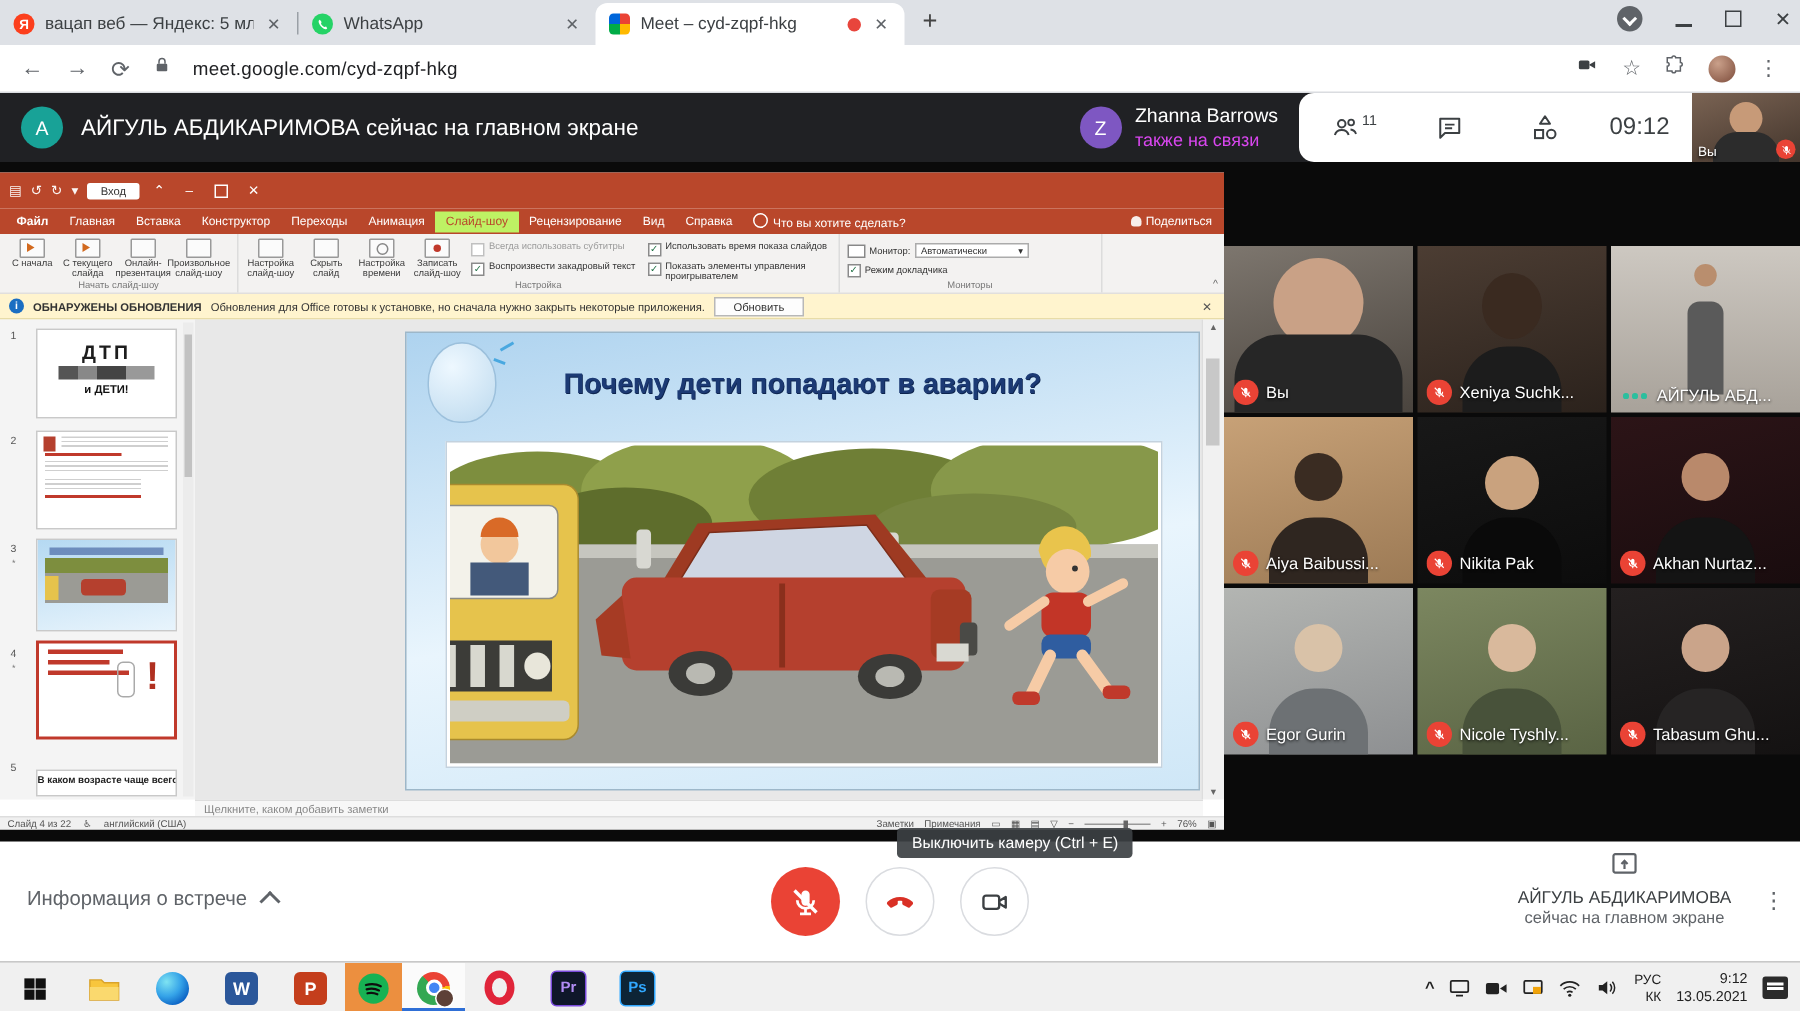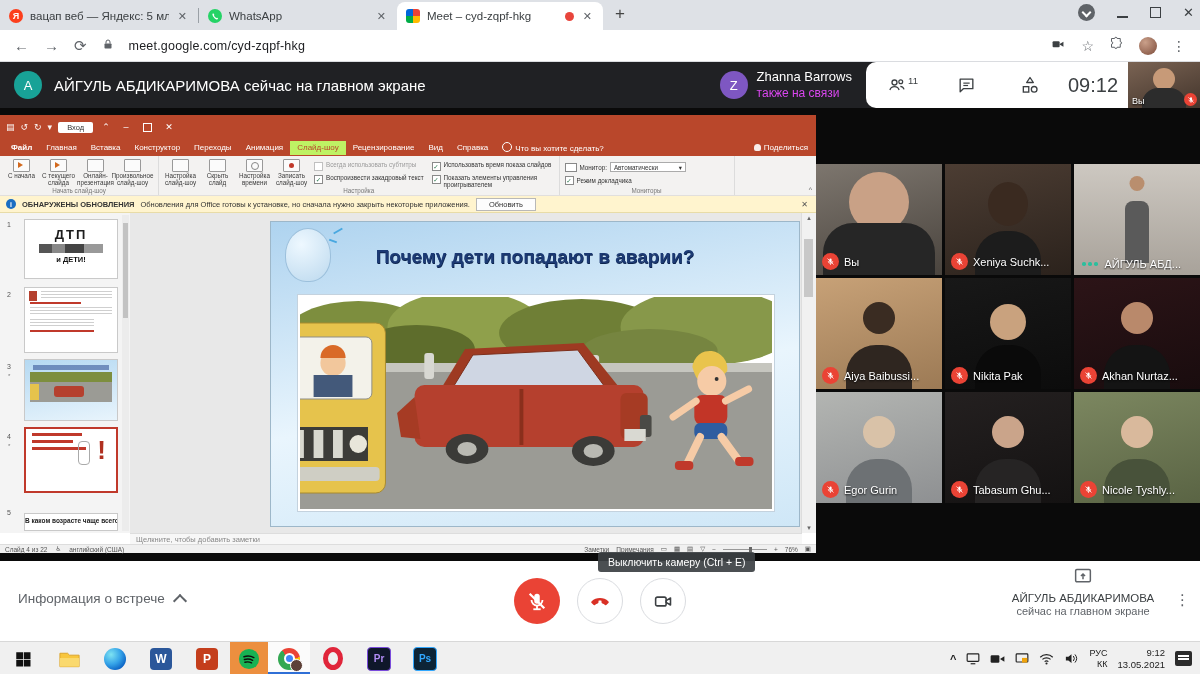--- a/index.html
+++ b/index.html
@@ -38,21 +38,21 @@
   
   #meethdr{position:absolute;top:62px;left:0;right:0;height:46px;background:#202124;display:flex;align-items:center}
   .hava{width:28px;height:28px;border-radius:50%;display:flex;align-items:center;justify-content:center;color:#fff;font-size:13px;flex:none}
   #hdr-title{font-size:15px;color:#fff;margin-left:12px;white-space:nowrap}
   #cohost{margin-left:auto;display:flex;align-items:center;gap:9px;padding-right:14px}
   #cohost .nm{font-size:13px;color:#fff;line-height:1.25}
   #cohost .st{font-size:12px;color:#d946ef;line-height:1.25}
   #hdrpanel{height:46px;background:#fff;border-radius:10px 0 0 10px;display:flex;align-items:center;gap:0;padding:0 4px}
   .hpitem{width:64px;display:flex;align-items:center;justify-content:center;position:relative}
   .hpcount{font-size:9.5px;color:#3c4043;position:relative;top:-5px;left:1px}
-  #hdrclock{font-size:20px;color:#3c4043;width:62px;text-align:center}
+  #hdrclock{font-size:16px;color:#3c4043;width:62px;text-align:center}
   #selfthumb{width:72px;height:46px;position:relative;background:linear-gradient(160deg,#7a6353,#43352c);overflow:hidden;flex:none}
   #selfthumb .head{position:absolute;left:50%;top:6px;transform:translateX(-50%);width:22px;height:22px;border-radius:50%;background:#c79a78}
   #selfthumb .torso{position:absolute;left:50%;bottom:0;transform:translateX(-50%);width:44px;height:20px;border-radius:16px 16px 0 0;background:#2c2c2c}
   #selfthumb .lbl{position:absolute;left:4px;bottom:2px;font-size:9px;color:#fff;text-shadow:0 1px 2px #000}
   .micbadge-xs{position:absolute;right:3px;bottom:2px;width:13px;height:13px;border-radius:50%;background:#ea4335;display:flex;align-items:center;justify-content:center}
 
   
   #main{position:absolute;top:108px;left:0;width:1200px;height:453px;background:#0a0a0a}
 
   
@@ -544,21 +544,21 @@
         </div>
       </div>
     </div>
     <div id="ppt-vscroll">
       <span class="ar" style="top:1px">▴</span>
         <div class="th"></div>
         <span class="ar" style="bottom:1px">▾</span>
     </div>
 
     <div id="ppt-notes">
-      <span>Щелкните, чтобы добавить заметки</span>
+      <span>Щелкните, каком добавить заметки</span>
     </div>
 
     <div id="ppt-status">
       <span>Слайд 4 из 22</span>
       <span>♿</span>
       <span>английский (США)</span>
       <div class="right">
         <span>Заметки</span>
         <span>Примечания</span>
         <span>▭</span>
@@ -670,50 +670,50 @@
             <svg width="9" height="9" viewBox="0 0 24 24">
               <rect x="9" y="4" width="6" height="11" rx="3" fill="#fff"></rect>
               <path d="M6 11a6 6 0 0 0 12 0" fill="none" stroke="#fff" stroke-width="2"></path>
               <line x1="12" y1="17" x2="12" y2="21" stroke="#fff" stroke-width="2"></line>
               <line x1="4" y1="4" x2="20" y2="20" stroke="#fff" stroke-width="2"></line>
             </svg>
           </span>
           <span>Egor Gurin</span>
         </div>
     </div>
+    <div class="tile t9">
+      <div class="head"></div>
+        <div class="torso"></div>
+      <div class="namerow">
+          <span class="micbadge">
+            <svg width="9" height="9" viewBox="0 0 24 24">
+              <rect x="9" y="4" width="6" height="11" rx="3" fill="#fff"></rect>
+              <path d="M6 11a6 6 0 0 0 12 0" fill="none" stroke="#fff" stroke-width="2"></path>
+              <line x1="12" y1="17" x2="12" y2="21" stroke="#fff" stroke-width="2"></line>
+              <line x1="4" y1="4" x2="20" y2="20" stroke="#fff" stroke-width="2"></line>
+            </svg>
+          </span>
+          <span>Nicole Tyshly...</span>
+        </div>
+    </div>
     <div class="tile t8">
       <div class="head"></div>
         <div class="torso"></div>
       <div class="namerow">
           <span class="micbadge">
             <svg width="9" height="9" viewBox="0 0 24 24">
               <rect x="9" y="4" width="6" height="11" rx="3" fill="#fff"></rect>
               <path d="M6 11a6 6 0 0 0 12 0" fill="none" stroke="#fff" stroke-width="2"></path>
               <line x1="12" y1="17" x2="12" y2="21" stroke="#fff" stroke-width="2"></line>
               <line x1="4" y1="4" x2="20" y2="20" stroke="#fff" stroke-width="2"></line>
             </svg>
           </span>
           <span>Tabasum Ghu...</span>
         </div>
     </div>
-    <div class="tile t9">
-      <div class="head"></div>
-        <div class="torso"></div>
-      <div class="namerow">
-          <span class="micbadge">
-            <svg width="9" height="9" viewBox="0 0 24 24">
-              <rect x="9" y="4" width="6" height="11" rx="3" fill="#fff"></rect>
-              <path d="M6 11a6 6 0 0 0 12 0" fill="none" stroke="#fff" stroke-width="2"></path>
-              <line x1="12" y1="17" x2="12" y2="21" stroke="#fff" stroke-width="2"></line>
-              <line x1="4" y1="4" x2="20" y2="20" stroke="#fff" stroke-width="2"></line>
-            </svg>
-          </span>
-          <span>Nicole Tyshly...</span>
-        </div>
-    </div>
   </div>
 
   <div id="tooltip">Выключить камеру (Ctrl + E)</div>
 
   <div id="meetbar">
     <div id="info">
       <span>Информация о встрече</span>
       <span class="chev-up"></span>
     </div>
     <div class="cbtn" id="btn-mic">

